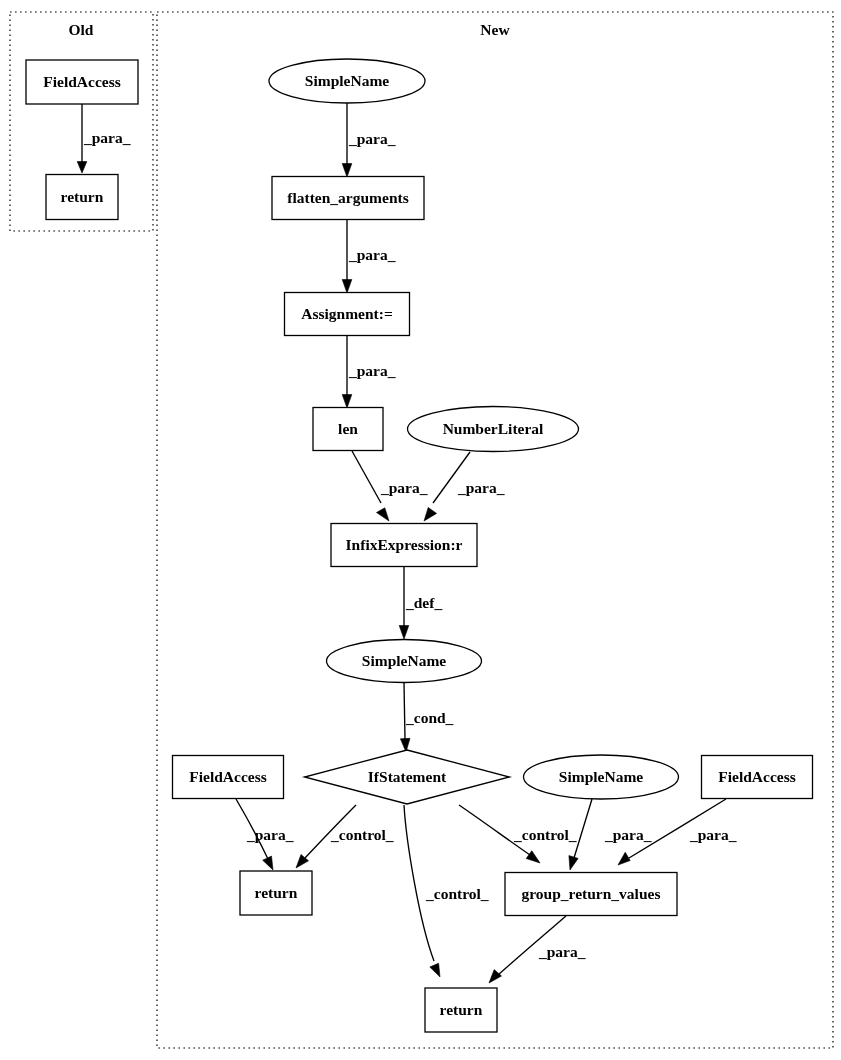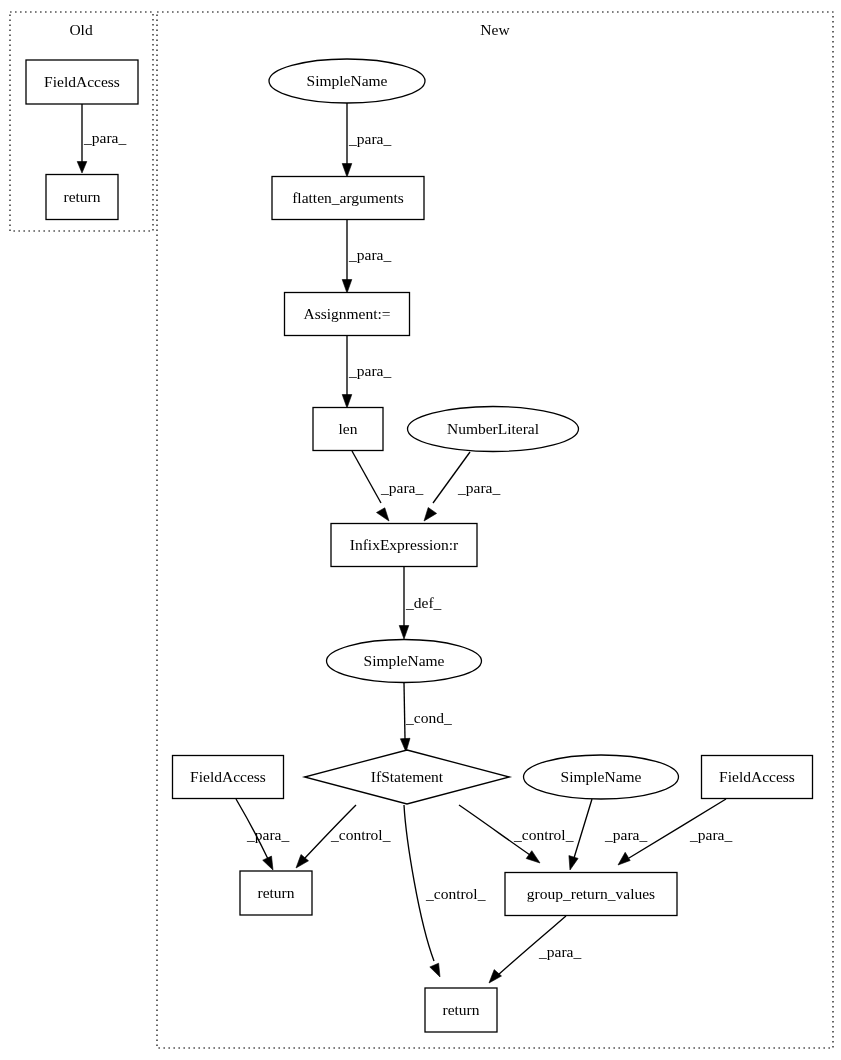--- a/index.html
+++ b/index.html
@@ -7,20 +7,21 @@
     padding: 0;
     background: #ffffff;
   }
   #canvas {
     position: relative;
     width: 841px;
     height: 1060px;
     background: #ffffff;
     font-family: "Liberation Serif", "DejaVu Serif", serif;
     overflow: hidden;
+    font-weight: bold;
   }
   svg#graph {
     position: absolute;
     top: 0;
     left: 0;
     width: 841px;
     height: 1060px;
   }
   .cluster-rect {
     fill: none;

